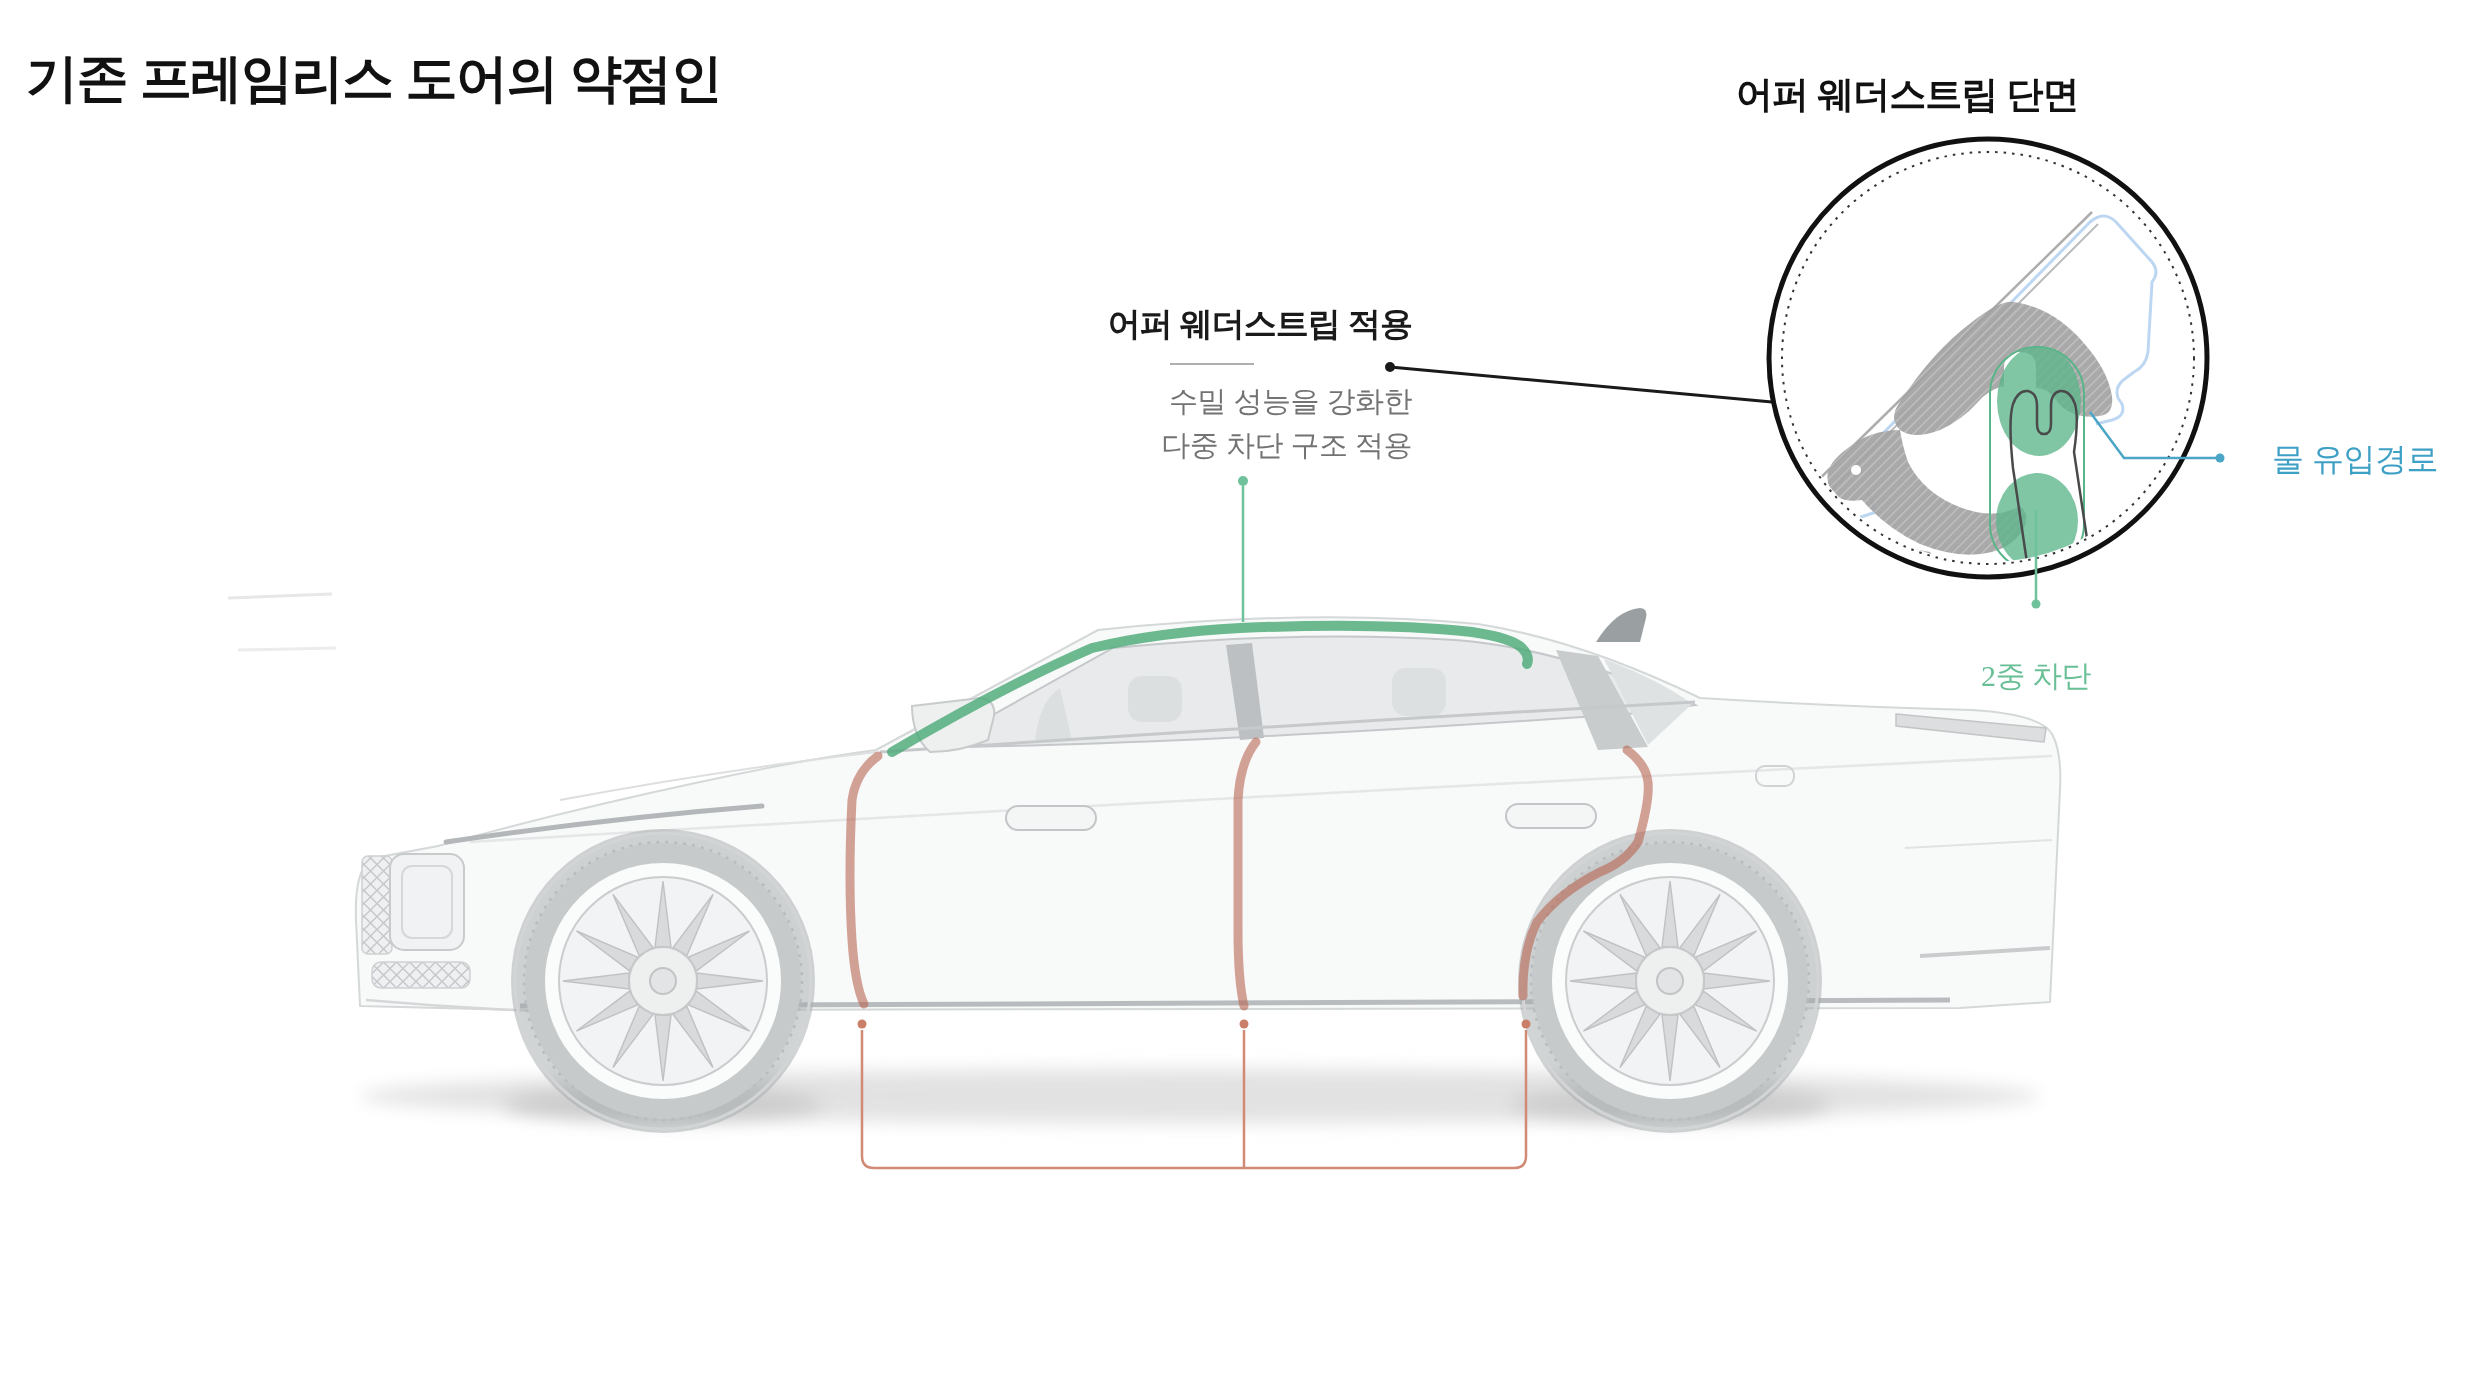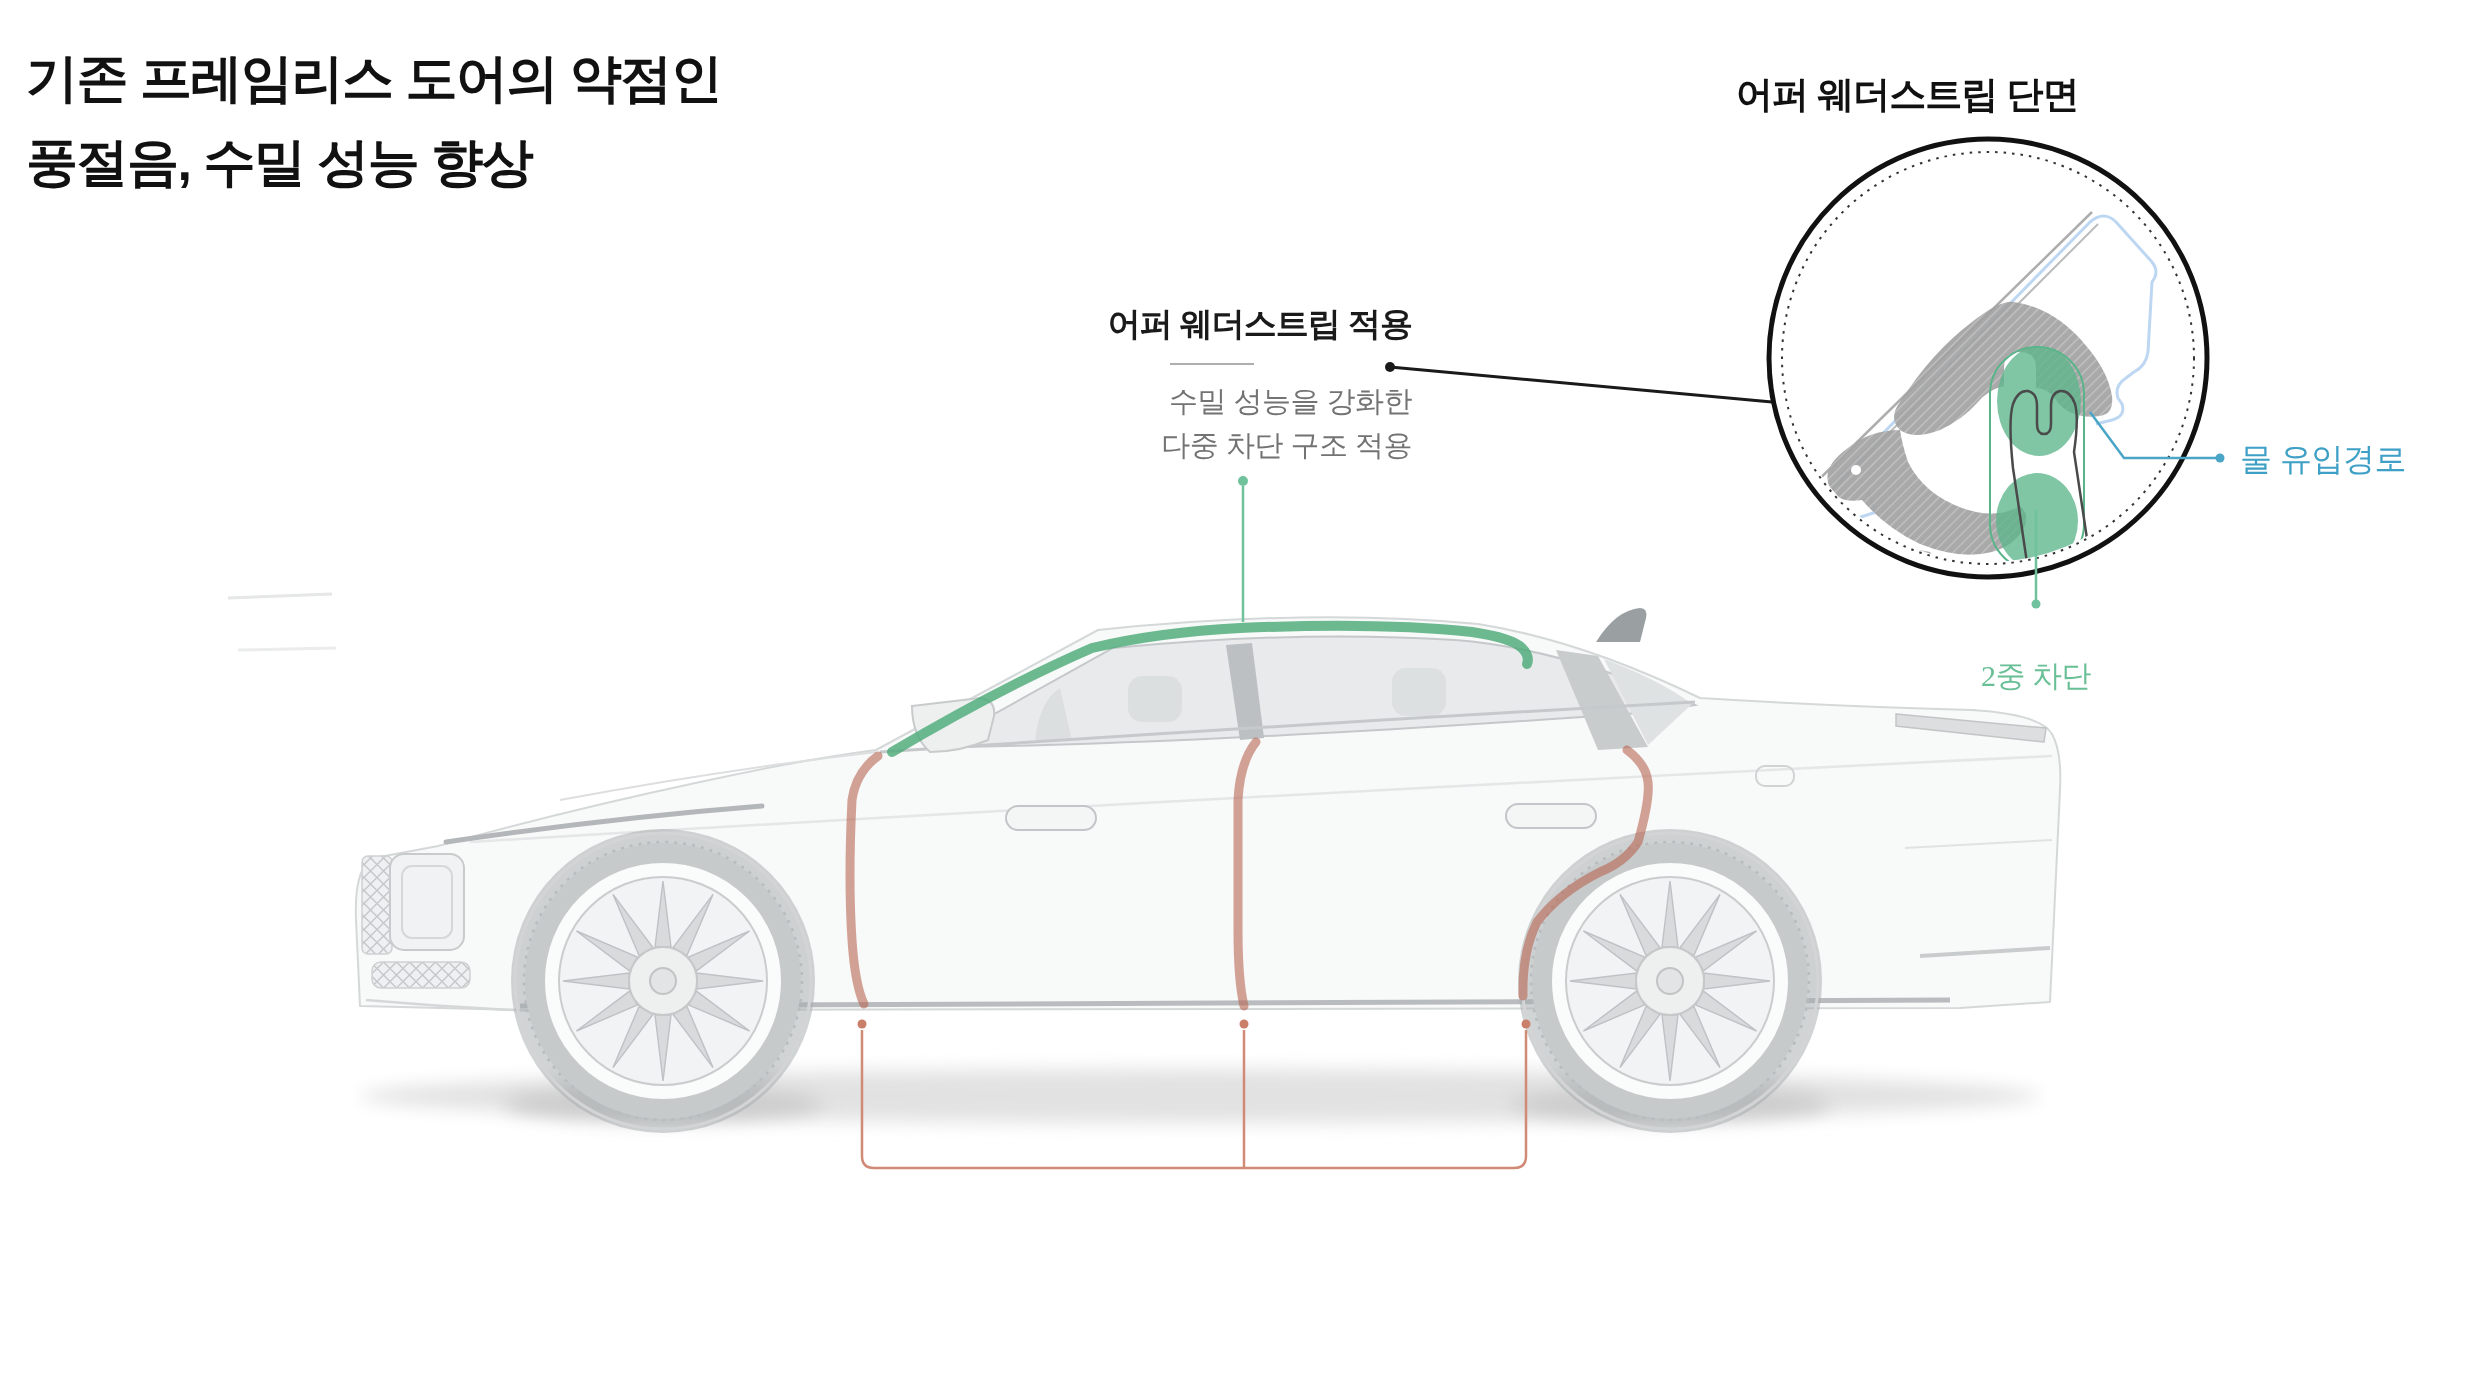--- a/index.html
+++ b/index.html
@@ -12,21 +12,21 @@
   .main-title{
     left:26px;top:36px;width:900px;
     font-size:52px;font-weight:800;line-height:1.62;letter-spacing:-1.5px;color:#111;
   }
   .circle-title{
     left:1736px;top:70px;width:500px;text-align:left;
     font-size:37px;font-weight:700;letter-spacing:-1px;color:#111;
   }
   .water-label{
     left:2240px;top:438px;width:230px;
-    font-size:32px;font-weight:500;color:#3fa0c6;letter-spacing:-0.5px;
+    font-size:32px;font-weight:500;color:#3fa0c6;letter-spacing:-0.5px;text-align:center;
   }
   .double-label{
     left:1886px;top:656px;width:300px;text-align:center;
     font-size:30px;font-weight:500;color:#69bf96;letter-spacing:-0.5px;font-family:Liberation Serif, serif;
   }
   .note{width:400px;text-align:center;color:#1a1a1a;}
   .note-upper{left:1012px;top:302px;text-align:right;}
   .note-lower{left:1013px;top:1208px;}
   .note h3{margin:0;font-size:33px;font-weight:700;letter-spacing:-1px;}
   .note .divider{width:84px;height:2px;background:#aeaeae;margin:16px auto 14px auto;}
@@ -203,21 +203,20 @@
 
       <g>
         <path d="M2036 510 L2036 600" stroke="#6fc29b" stroke-width="2.5" fill="none"></path>
         <circle cx="2036" cy="604" r="4.5" fill="#6fc29b"></circle>
       </g>
     </g>
   </svg>
 
   <div class="abs main-title">
     <div>기존 프레임리스 도어의 약점인</div>
-    <div>풍절음, 수밀 성능 향상</div>
   </div>
 
   <div class="abs circle-title">어퍼 웨더스트립 단면</div>
 
   <div class="abs water-label">물 유입경로</div>
 
   <div class="abs double-label">2중 차단</div>
 
   <div class="abs note note-upper">
     <h3>어퍼 웨더스트립 적용</h3>

